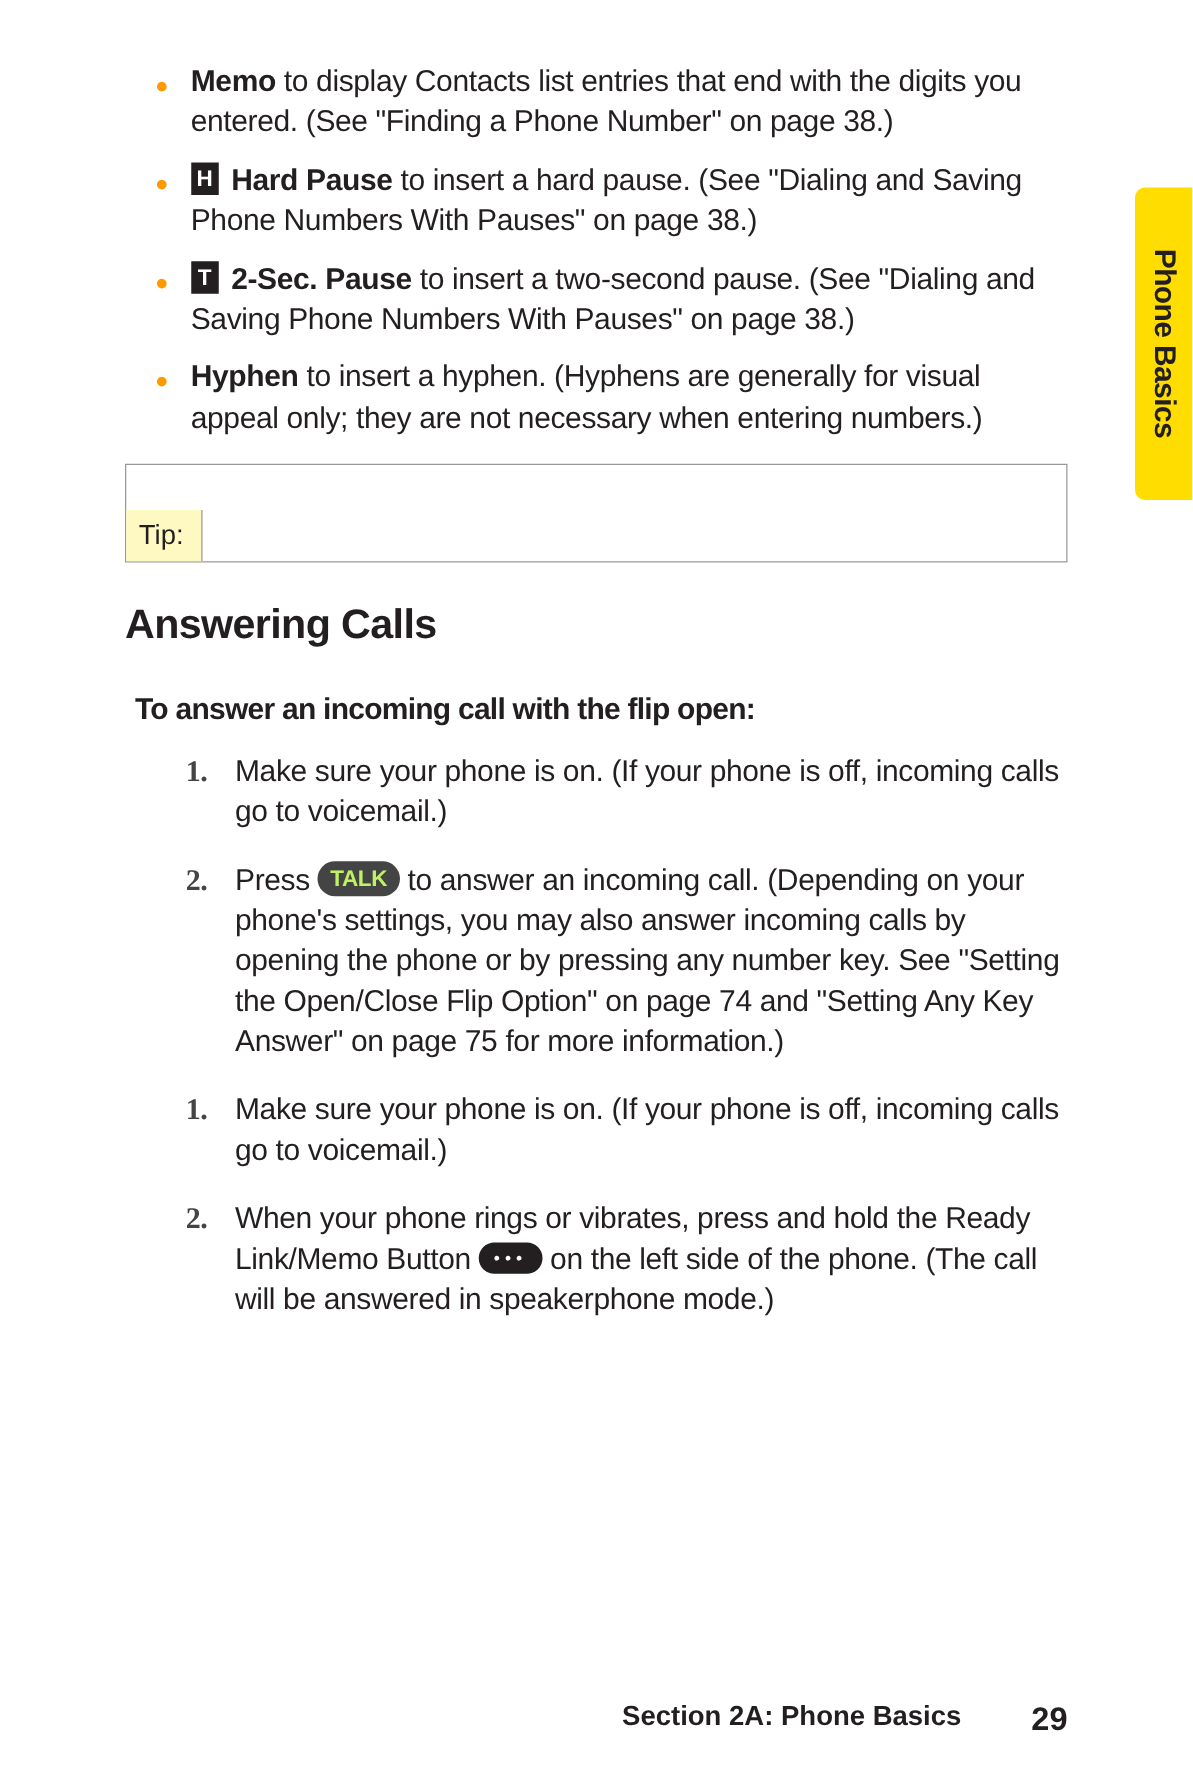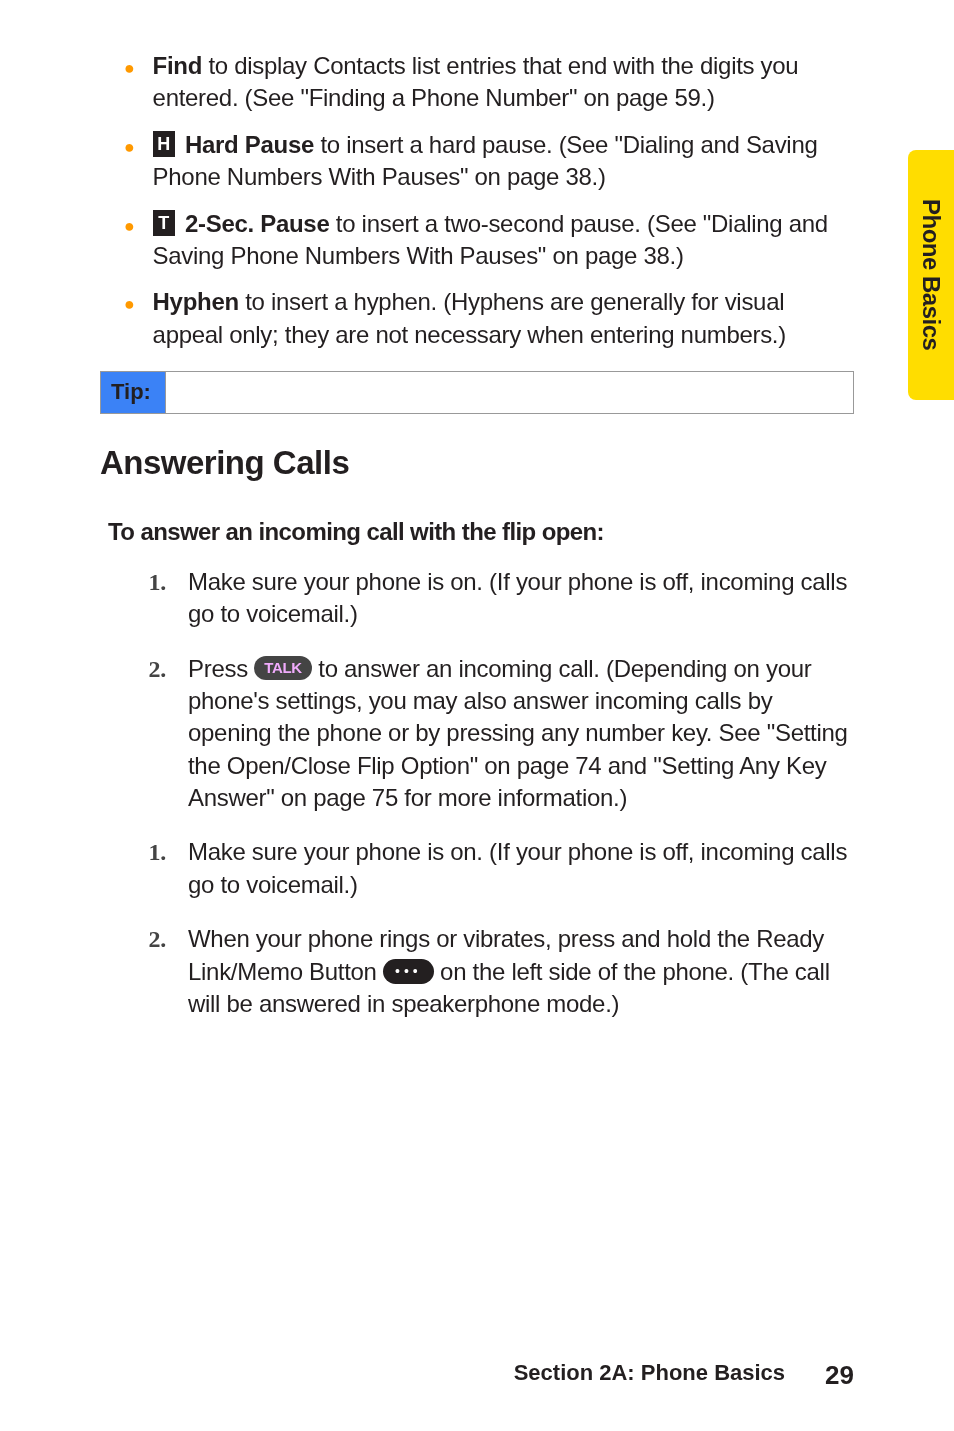--- a/index.html
+++ b/index.html
@@ -78,25 +78,26 @@
     top: -2px;
   }
   .tip-box {
     display: flex;
     border: 1px solid #999;
     margin: 10px 0 30px 0;
     font-size: 22px;
     line-height: 1.3;
   }
   .tip-label {
-    background: #3b82f6;
-    font-weight: 700;
+    background: #fef9c3;
+    font-weight: 400;
     padding: 6px 14px 6px 10px;
     flex-shrink: 0;
     border-right: 1px solid #999;
+    margin-top: 36px;
   }
   .tip-content {
     background: #efefef;
     padding: 6px 14px;
     flex: 1;
   }
   .heading {
     font-weight: 700;
     font-size: 33px;
     margin: 26px 0 27px 0;
@@ -127,24 +128,24 @@
     flex-shrink: 0;
   }
   .item-text {
     flex: 1;
   }
   .talk-pill {
     display: inline-flex;
     align-items: center;
     justify-content: center;
     background: #444;
-    color: #f0abfc;
+    color: #bef264;
     border-radius: 14px;
     padding: 2px 10px;
-    font-size: 15px;
+    font-size: 18px;
     font-weight: 700;
     vertical-align: middle;
     position: relative;
     top: -2px;
   }
   .memo-pill {
     display: inline-flex;
     align-items: center;
     justify-content: center;
     background: #231f20;
@@ -164,36 +165,36 @@
     font-size: 22px;
     display: flex;
     align-items: flex-start;
   }
   .footer-section {
     font-weight: 700;
   }
   .footer-page {
     font-weight: 700;
     font-size: 26px;
-    margin-left: 40px;
+    margin-left: 56px;
   }
 </style>
 </head>
 <body>
 
 <div class="side-tab">
   <span class="side-tab-text">Phone Basics</span>
 </div>
 
 <div class="content">
 
   <ul class="bullet-list">
     <li class="bullet-item">
       <span class="bullet-marker">●</span>
-      <span class="bullet-text"><span class="bold">Find</span><span> to display Contacts list entries that end with the digits you entered. (See "Finding a Phone Number" on page 59.)</span></span>
+      <span class="bullet-text"><span class="bold">Memo</span><span> to display Contacts list entries that end with the digits you entered. (See "Finding a Phone Number" on page 38.)</span></span>
     </li>
     <li class="bullet-item">
       <span class="bullet-marker">●</span>
       <span class="bullet-text"><span class="icon-box">H</span> <span class="bold">Hard Pause</span><span> to insert a hard pause. (See "Dialing and Saving Phone Numbers With Pauses" on page 38.)</span></span>
     </li>
     <li class="bullet-item">
       <span class="bullet-marker">●</span>
       <span class="bullet-text"><span class="icon-box">T</span> <span class="bold">2-Sec. Pause</span><span> to insert a two-second pause. (See "Dialing and Saving Phone Numbers With Pauses" on page 38.)</span></span>
     </li>
     <li class="bullet-item">

